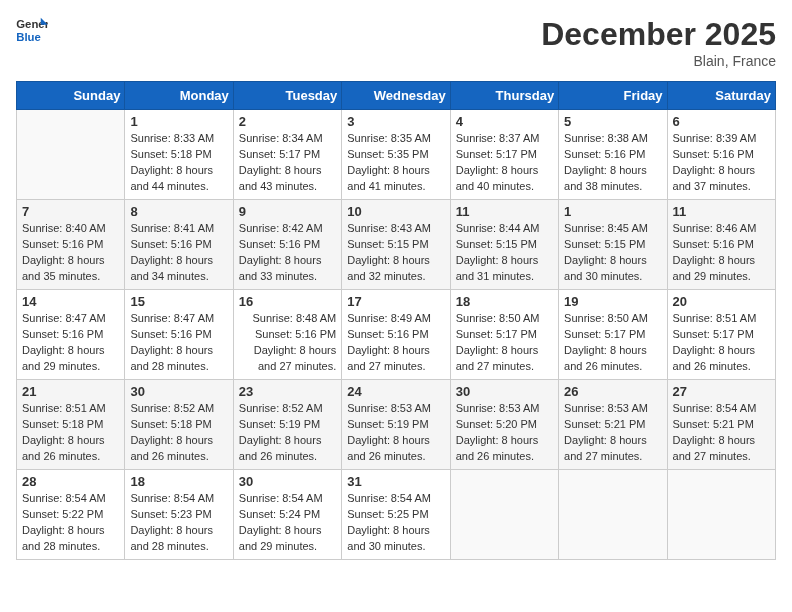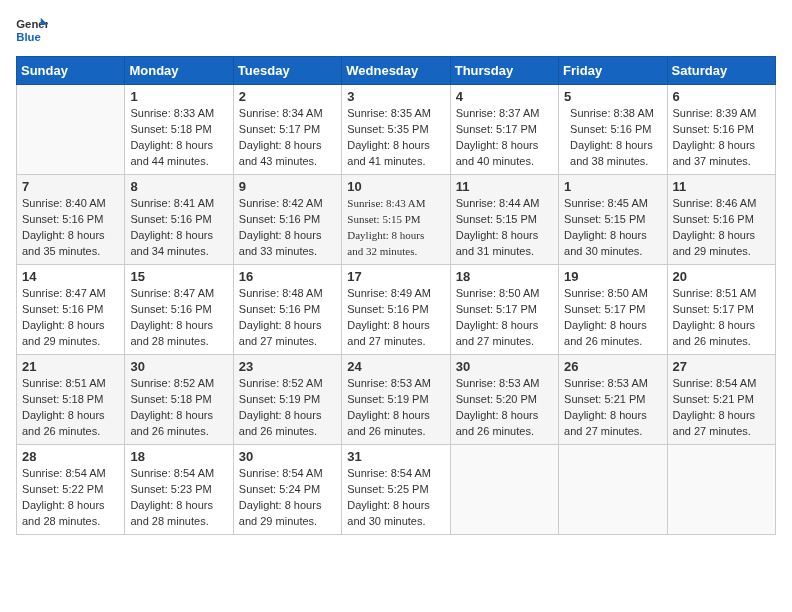--- a/index.html
+++ b/index.html
@@ -41,21 +41,21 @@
       width: 100%;
       border-collapse: collapse;
       border: 1px solid #ccc;
     }
     .calendar th {
       background: #1565c0;
       color: #fff;
       font-size: 13px;
       font-weight: bold;
       padding: 6px 4px;
-      text-align: left;
+      text-align: right;
       border: 1px solid #1255a0;
     }
     .calendar td {
       border: 1px solid #ccc;
       vertical-align: top;
       padding: 4px 5px;
       font-size: 10.5px;
       color: #333;
       width: calc(100% / 7);
       min-height: 80px;
@@ -82,20 +82,24 @@
 </head>
 <body>
 
 <div class="header">
   <div class="logo">
     <svg class="logo-icon" viewBox="0 0 36 32" xmlns="http://www.w3.org/2000/svg">
       <text x="0" y="14" font-size="13" font-weight="bold" fill="#333" font-family="Arial">General</text>
       <text x="0" y="28" font-size="13" font-weight="bold" fill="#1565c0" font-family="Arial">Blue</text>
       <polygon points="28,2 36,10 28,10" fill="#1565c0"></polygon>
     </svg>
+  </div>
+  <div class="title-block">
+    <div class="month-title">December 2025</div>
+    <div class="location">Blain, France</div>
   </div>
 </div>
 
 <table class="calendar">
   <thead>
     <tr>
       <th>Sunday</th>
       <th>Monday</th>
       <th>Tuesday</th>
       <th>Wednesday</th>
@@ -130,21 +134,21 @@
         </td>
         <td>
           <span class="day-num">4</span>
           <div class="day-info" style="white-space: pre-line;">Sunrise: 8:37 AM
 Sunset: 5:17 PM
 Daylight: 8 hours
 and 40 minutes.</div>
         </td>
         <td>
           <span class="day-num">5</span>
-          <div class="day-info" style="white-space: pre-line; margin-left: 6px;">Sunrise: 8:38 AM
+          <div class="day-info" style="white-space: pre-line;">Sunrise: 8:38 AM
 Sunset: 5:16 PM
 Daylight: 8 hours
 and 38 minutes.</div>
         </td>
         <td>
           <span class="day-num">6</span>
           <div class="day-info" style="white-space: pre-line;">Sunrise: 8:39 AM
 Sunset: 5:16 PM
 Daylight: 8 hours
 and 37 minutes.</div>
@@ -167,21 +171,21 @@
         </td>
         <td>
           <span class="day-num">9</span>
           <div class="day-info" style="white-space: pre-line;">Sunrise: 8:42 AM
 Sunset: 5:16 PM
 Daylight: 8 hours
 and 33 minutes.</div>
         </td>
         <td>
           <span class="day-num">10</span>
-          <div class="day-info" style="white-space: pre-line; font-family: Liberation Serif, serif;">Sunrise: 8:43 AM
+          <div class="day-info" style="white-space: pre-line;">Sunrise: 8:43 AM
 Sunset: 5:15 PM
 Daylight: 8 hours
 and 32 minutes.</div>
         </td>
         <td>
           <span class="day-num">11</span>
           <div class="day-info" style="white-space: pre-line;">Sunrise: 8:44 AM
 Sunset: 5:15 PM
 Daylight: 8 hours
 and 31 minutes.</div>
@@ -211,21 +215,21 @@
         </td>
         <td>
           <span class="day-num">15</span>
           <div class="day-info" style="white-space: pre-line;">Sunrise: 8:47 AM
 Sunset: 5:16 PM
 Daylight: 8 hours
 and 28 minutes.</div>
         </td>
         <td>
           <span class="day-num">16</span>
-          <div class="day-info" style="white-space: pre-line;">Sunrise: 8:48 AM
+          <div class="day-info" style="white-space: pre-line; text-align: right;">Sunrise: 8:48 AM
 Sunset: 5:16 PM
 Daylight: 8 hours
 and 27 minutes.</div>
         </td>
         <td>
           <span class="day-num">17</span>
           <div class="day-info" style="white-space: pre-line;">Sunrise: 8:49 AM
 Sunset: 5:16 PM
 Daylight: 8 hours
 and 27 minutes.</div>

